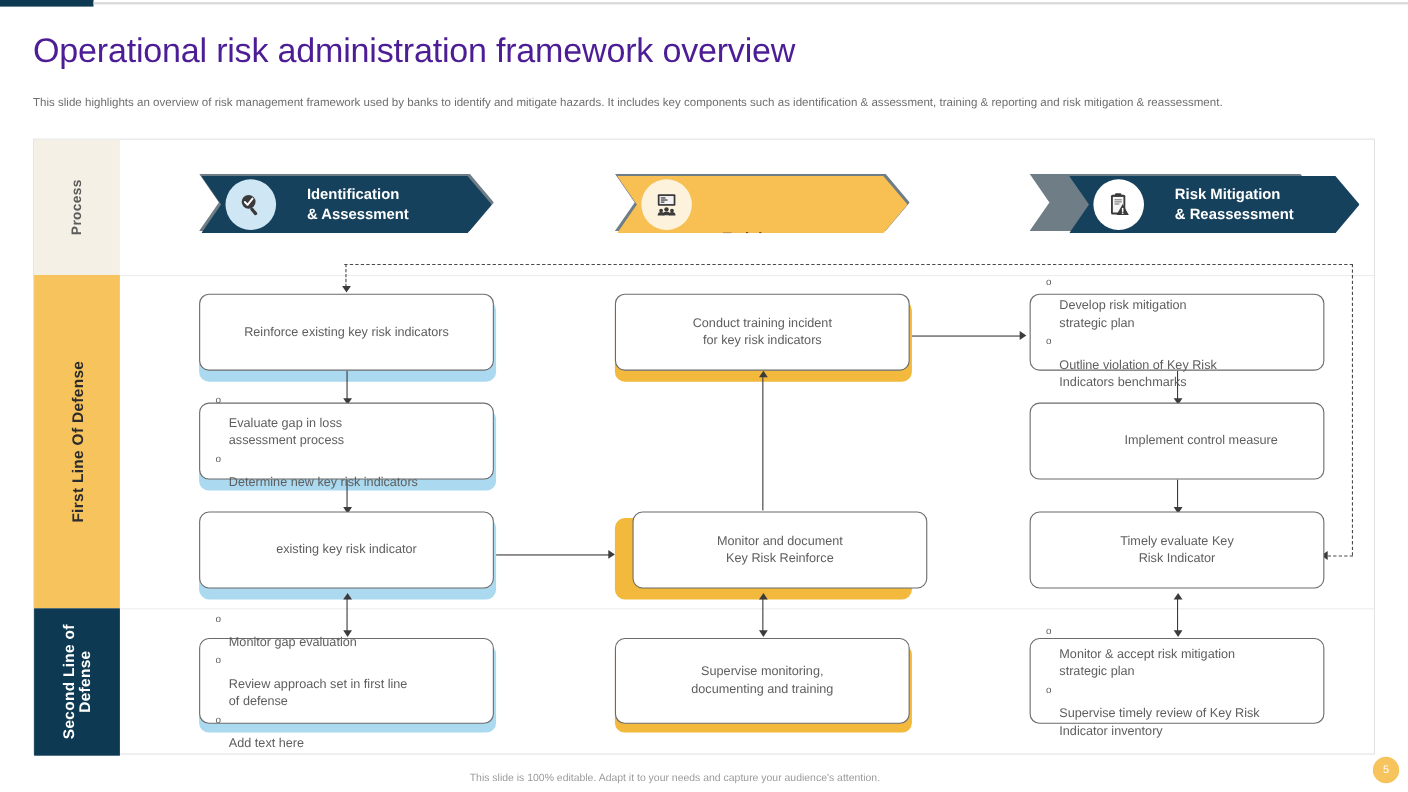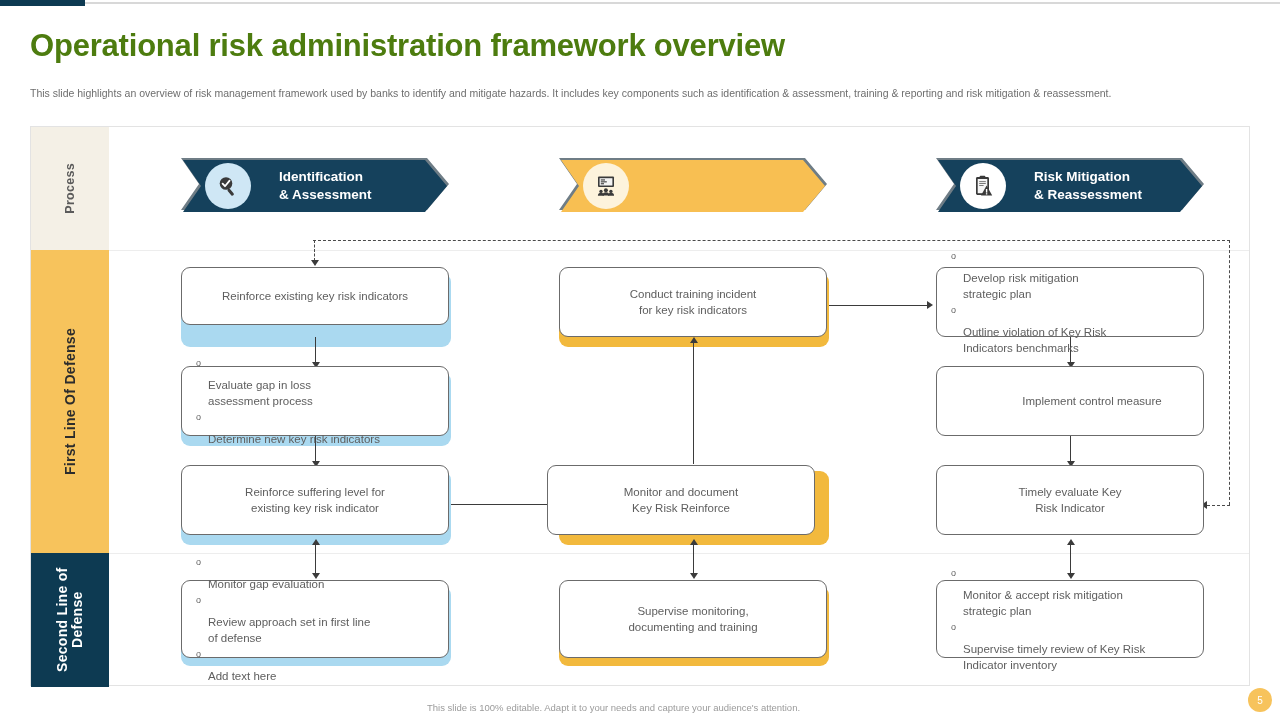--- a/index.html
+++ b/index.html
@@ -15,21 +15,21 @@
   .top-accent-dark {
     position:absolute; left:0; top:0; width:85px; height:6px; background:#0d3a52;
   }
   .top-accent-grey {
     position:absolute; left:85px; top:2px; width:1195px; height:2px; background:#d8d8d8;
   }
 
   
   .page-title {
     position:absolute; left:30px; top:28px;
-    font-size:31px; font-weight:700; color:#4d7c0f;
+    font-size:31px; font-weight:400; color:#4c1d95;
     letter-spacing:-0.2px;
     font-family:"Liberation Sans", sans-serif;
     text-align:center;
   }
   .page-subtitle {
     position:absolute; left:30px; top:86px; width:1160px;
     font-size:10.5px; line-height:15px; color:#6e6e6e;
   }
 
   
@@ -208,21 +208,21 @@
           <path d="M13.9 21.8 a3.1 3.1 0 0 1 6.2 0 z" fill="#3a3a3a"></path>
         </svg>
       </div>
       <div class="chev-text on-amber">
         <div>Training</div>
         <div>&amp; Reporting</div>
       </div>
     </div>
 
     <div class="chev-outline" style="left:905px; top:31px; width:268px;"></div>
-    <div class="chev chev-navy" style="left:907px; top:33px; width:264px;">
+    <div class="chev chev-navy" style="left:941px; top:33px; width:264px;">
       <div class="chev-icon white">
         <svg width="24" height="24" viewBox="0 0 24 24" aria-hidden="true">
           <rect x="5" y="3" width="13" height="18" rx="1.4" fill="#3a3a3a"></rect>
           <rect x="6.7" y="5" width="9.6" height="14.2" fill="#f5f5f5"></rect>
           <rect x="8.6" y="1.7" width="5.8" height="2.8" rx="1" fill="#3a3a3a"></rect>
           <rect x="8.2" y="7.2" width="6.6" height="0.9" fill="#6d6d6d"></rect>
           <rect x="8.2" y="9.1" width="6.6" height="0.9" fill="#6d6d6d"></rect>
           <rect x="8.2" y="11.0" width="4.4" height="0.9" fill="#6d6d6d"></rect>
           <path d="M15.6 11.4 L21.2 21.4 L10.0 21.4 Z" fill="#3a3a3a"></path>
           <rect x="14.9" y="15.0" width="1.4" height="3.6" fill="#ffffff"></rect>
@@ -236,21 +236,21 @@
     </div>
 
     <div class="dash-h" style="left:282px; top:113px; width:917px;"></div>
     <div class="dash-v" style="left:283px; top:113px; height:21px;"></div>
     <div class="arrow arrow-down" style="left:280px; top:133px;"></div>
     <div class="dash-v" style="left:1198px; top:113px; height:265px;"></div>
     <div class="dash-h" style="left:1176px; top:378px; width:23px;"></div>
     <div class="arrow arrow-left" style="left:1170px; top:374px;"></div>
 
     <div class="plate plate-blue" style="left:150px; top:146px; width:270px; height:74px;"></div>
-    <div class="node center" style="left:150px; top:140px; width:268px; height:58px;">
+    <div class="node center" style="left:150px; top:140px; width:268px; height:70px;">
       <div class="node-inner">
         <div>Reinforce existing key risk indicators</div>
       </div>
     </div>
 
     <div class="ln ln-v" style="left:284px; top:210px; height:27px;"></div>
     <div class="arrow arrow-down" style="left:281px; top:235px;"></div>
 
     <div class="plate plate-blue" style="left:150px; top:245px; width:270px; height:74px;"></div>
     <div class="node bullets" style="left:150px; top:239px; width:268px; height:70px;">
@@ -268,21 +268,20 @@
         </div>
       </div>
     </div>
 
     <div class="ln ln-v" style="left:284px; top:309px; height:27px;"></div>
     <div class="arrow arrow-down" style="left:281px; top:334px;"></div>
 
     <div class="plate plate-blue" style="left:150px; top:344px; width:270px; height:74px;"></div>
     <div class="node center" style="left:150px; top:338px; width:268px; height:70px;">
       <div class="node-inner">
-        <div>Reinforce suffering level for</div>
         <div>existing key risk indicator</div>
       </div>
     </div>
 
     <div class="ln ln-h" style="left:420px; top:377px; width:104px;"></div>
     <div class="arrow arrow-right" style="left:522px; top:373px;"></div>
 
     <div class="ln ln-v" style="left:284px; top:415px; height:34px;"></div>
     <div class="arrow arrow-up" style="left:281px; top:412px;"></div>
     <div class="arrow arrow-down" style="left:281px; top:446px;"></div>
@@ -316,21 +315,21 @@
       </div>
     </div>
 
     <div class="ln ln-h" style="left:798px; top:178px; width:100px;"></div>
     <div class="arrow arrow-right" style="left:896px; top:174px;"></div>
 
     <div class="ln ln-v" style="left:662px; top:213px; height:124px;"></div>
     <div class="arrow arrow-up" style="left:659px; top:210px;"></div>
 
     <div class="plate plate-amber" style="left:528px; top:344px; width:270px; height:74px;"></div>
-    <div class="node center" style="left:516px; top:338px; width:268px; height:70px;">
+    <div class="node center" style="left:544px; top:338px; width:268px; height:70px;">
       <div class="node-inner">
         <div>Monitor and document</div>
         <div>Key Risk Reinforce</div>
       </div>
     </div>
 
     <div class="ln ln-v" style="left:662px; top:415px; height:34px;"></div>
     <div class="arrow arrow-up" style="left:659px; top:412px;"></div>
     <div class="arrow arrow-down" style="left:659px; top:446px;"></div>
 

